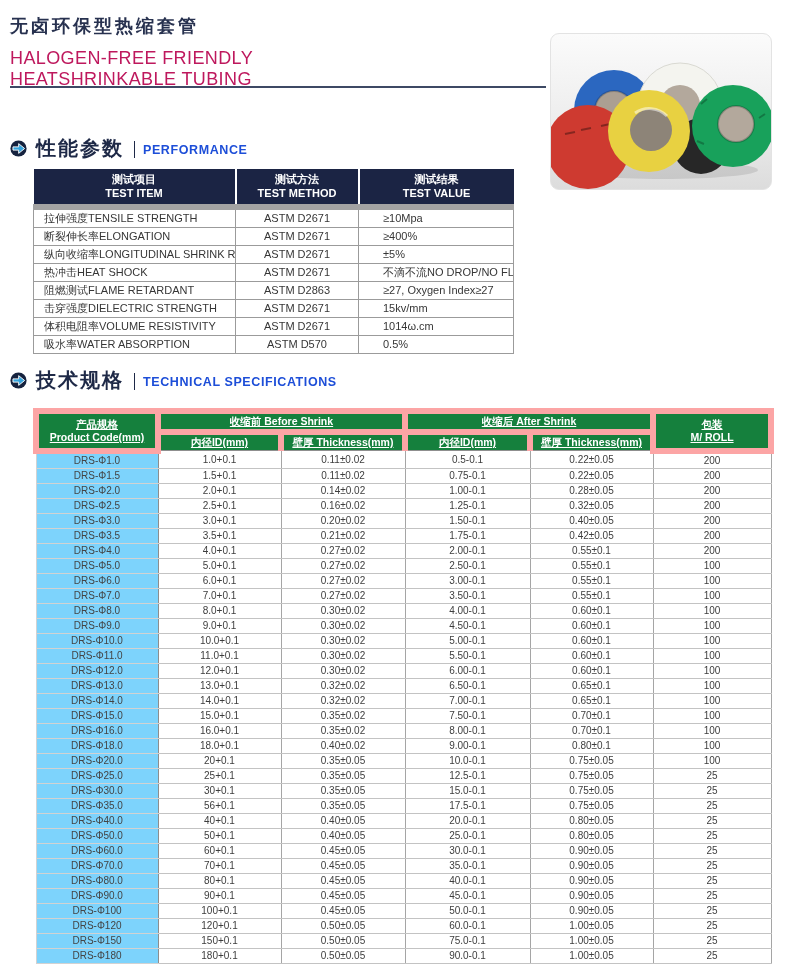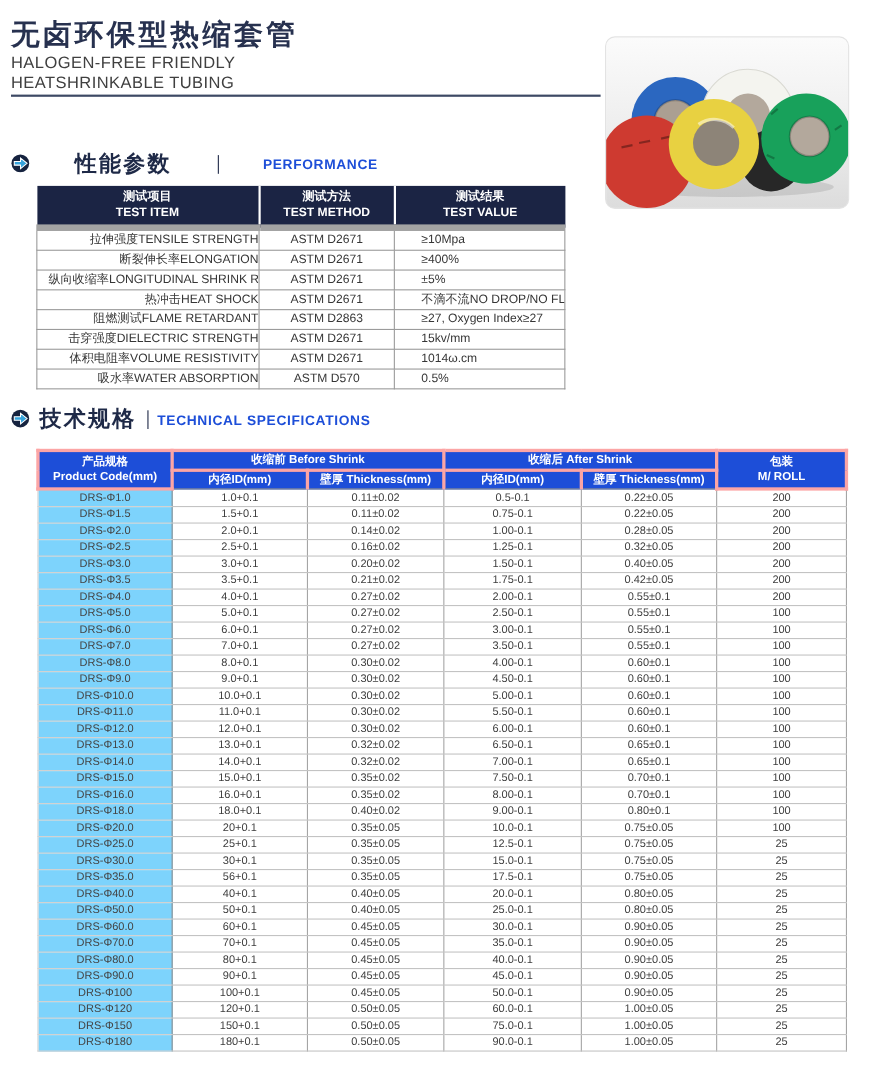--- a/index.html
+++ b/index.html
@@ -1,54 +1,54 @@
 <!DOCTYPE html>
 <html><head>
 <meta charset="utf-8">
 <style>
   * { margin:0; padding:0; box-sizing:border-box; }
   html,body { width:800px; height:971px; background:#fff; overflow:hidden;
               font-family:"Liberation Sans", sans-serif; position:relative; }
 
   
   .page-header { position:absolute; top:14px; left:10px; width:540px; }
-  .title-cn { font-size:26px; font-weight:bold; color:#27314f; letter-spacing:3px; }
-  .subtitle { margin-top:0; font-size:15px; line-height:1.17; color:#404040; letter-spacing:0.4px; }
+  .title-cn { font-size:18px; font-weight:bold; color:#27314f; letter-spacing:3px; }
+  .subtitle { margin-top:10px; font-size:18px; line-height:1.17; color:#be185d; letter-spacing:0.4px; }
   .header-rule { position:absolute; top:86px; left:10px; width:536px; height:2px; background:#3d4964; }
 
   
   .photo-box { position:absolute; left:550px; top:33px; width:222px; height:157px;
                border-radius:9px; border:1px solid #e3e3e3;
                background:linear-gradient(180deg,#fbfbfb 0%,#ececec 60%,#dcdcdc 100%); overflow:hidden; }
 
   
   .section { position:absolute; left:10px; display:flex; align-items:center; }
-  .section.sec1 { top:135px;gap:32px; }
+  .section.sec1 { top:135px; }
   .section.sec2 { top:367px; }
   .sec-icon { width:17px; height:17px; margin-right:9px; flex:0 0 auto; }
   .sec-cn { font-size:20px; font-weight:bold; color:#1e2947; letter-spacing:2px; }
   .sec-sep { width:1px; height:17px; background:#1e2947; margin:2px 8px 0 10px; }
   .sec-en { font-size:12.5px; font-weight:bold; color:#1d4ed8; letter-spacing:0.6px; margin-top:3px; }
 
   
   table { border-collapse:collapse; table-layout:fixed; }
   .perf-table { position:absolute; left:33px; top:169px; width:480px; }
   .perf-table th { background:#1b2444; color:#fff; font-size:11px; font-weight:bold;
                    line-height:1.3; padding:3px 0; border-bottom:6px solid #a3a3a3; }
   .perf-table th + th { border-left:2px solid #fff; }
   .perf-table td { font-size:11px; color:#363636; height:17px; line-height:17px;
                    border:1px solid #9b9b9b; white-space:nowrap; overflow:hidden; }
-  .perf-table td:nth-child(1) { padding-left:10px;text-align:right; }
+  .perf-table td:nth-child(1) { padding-left:10px; }
   .perf-table td:nth-child(2) { text-align:center; }
   .perf-table td:nth-child(3) { padding-left:24px; }
 
   
   .spec-table { position:absolute; left:33px; top:408px; width:735px; }
-  .spec-table th { background:#1d4ed8; color:#fff; font-size:10.5px; font-weight:bold;
-                   line-height:1.25; padding:1px 0; border:3px solid #fca5a5; }
+  .spec-table th { background:#15803d; color:#fff; font-size:10.5px; font-weight:bold;
+                   line-height:1.25; padding:1px 0; border:6px solid #fca5a5;text-decoration:underline; }
   .spec-table thead tr:last-child th { border-bottom:1px solid #8f8f8f;margin-top:40px; }
   .spec-table td { font-size:10px; color:#3d3d3d; text-align:center; height:14px;
                    line-height:14px; border:1px solid #a5a5a5; border-top-color:#c3c3c3;
                    border-bottom-color:#c3c3c3; white-space:nowrap; }
   .spec-table td.code { background:#7dd3fc; border:1px solid #d2d2d2;
                         border-right:1px solid #8d8d8d; color:#444; }
 </style>
 </head>
 <body>
 

